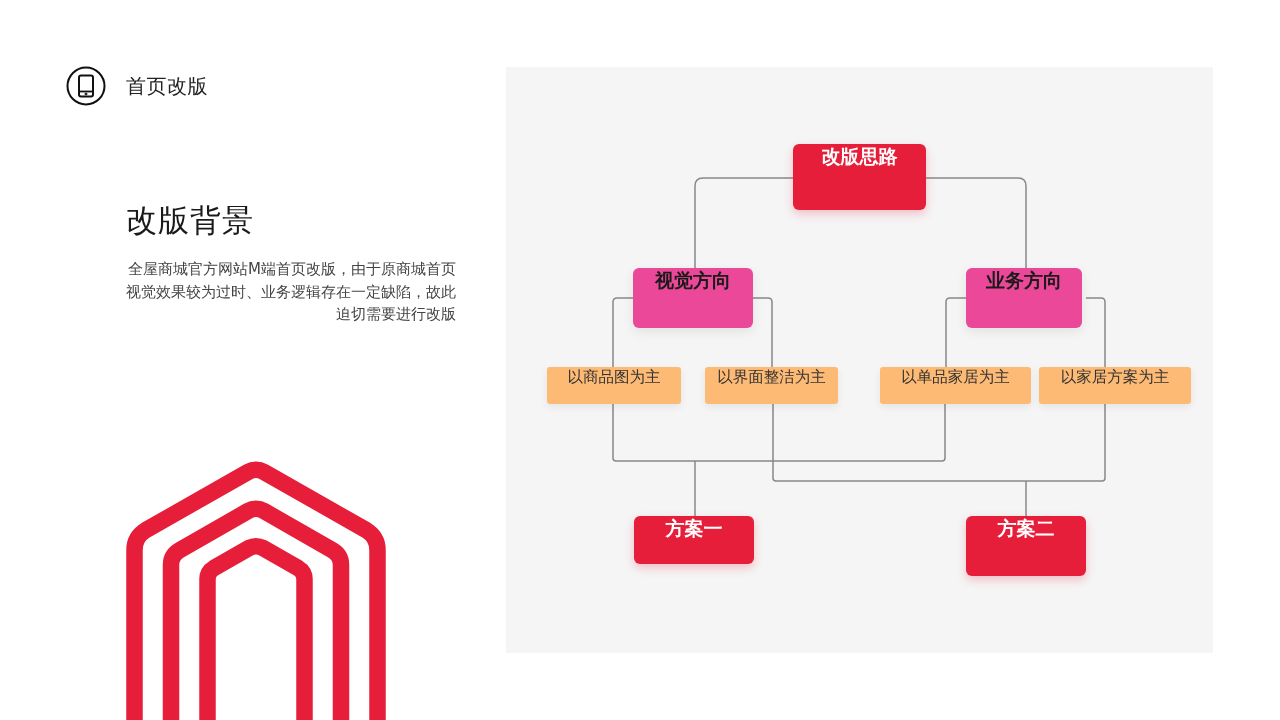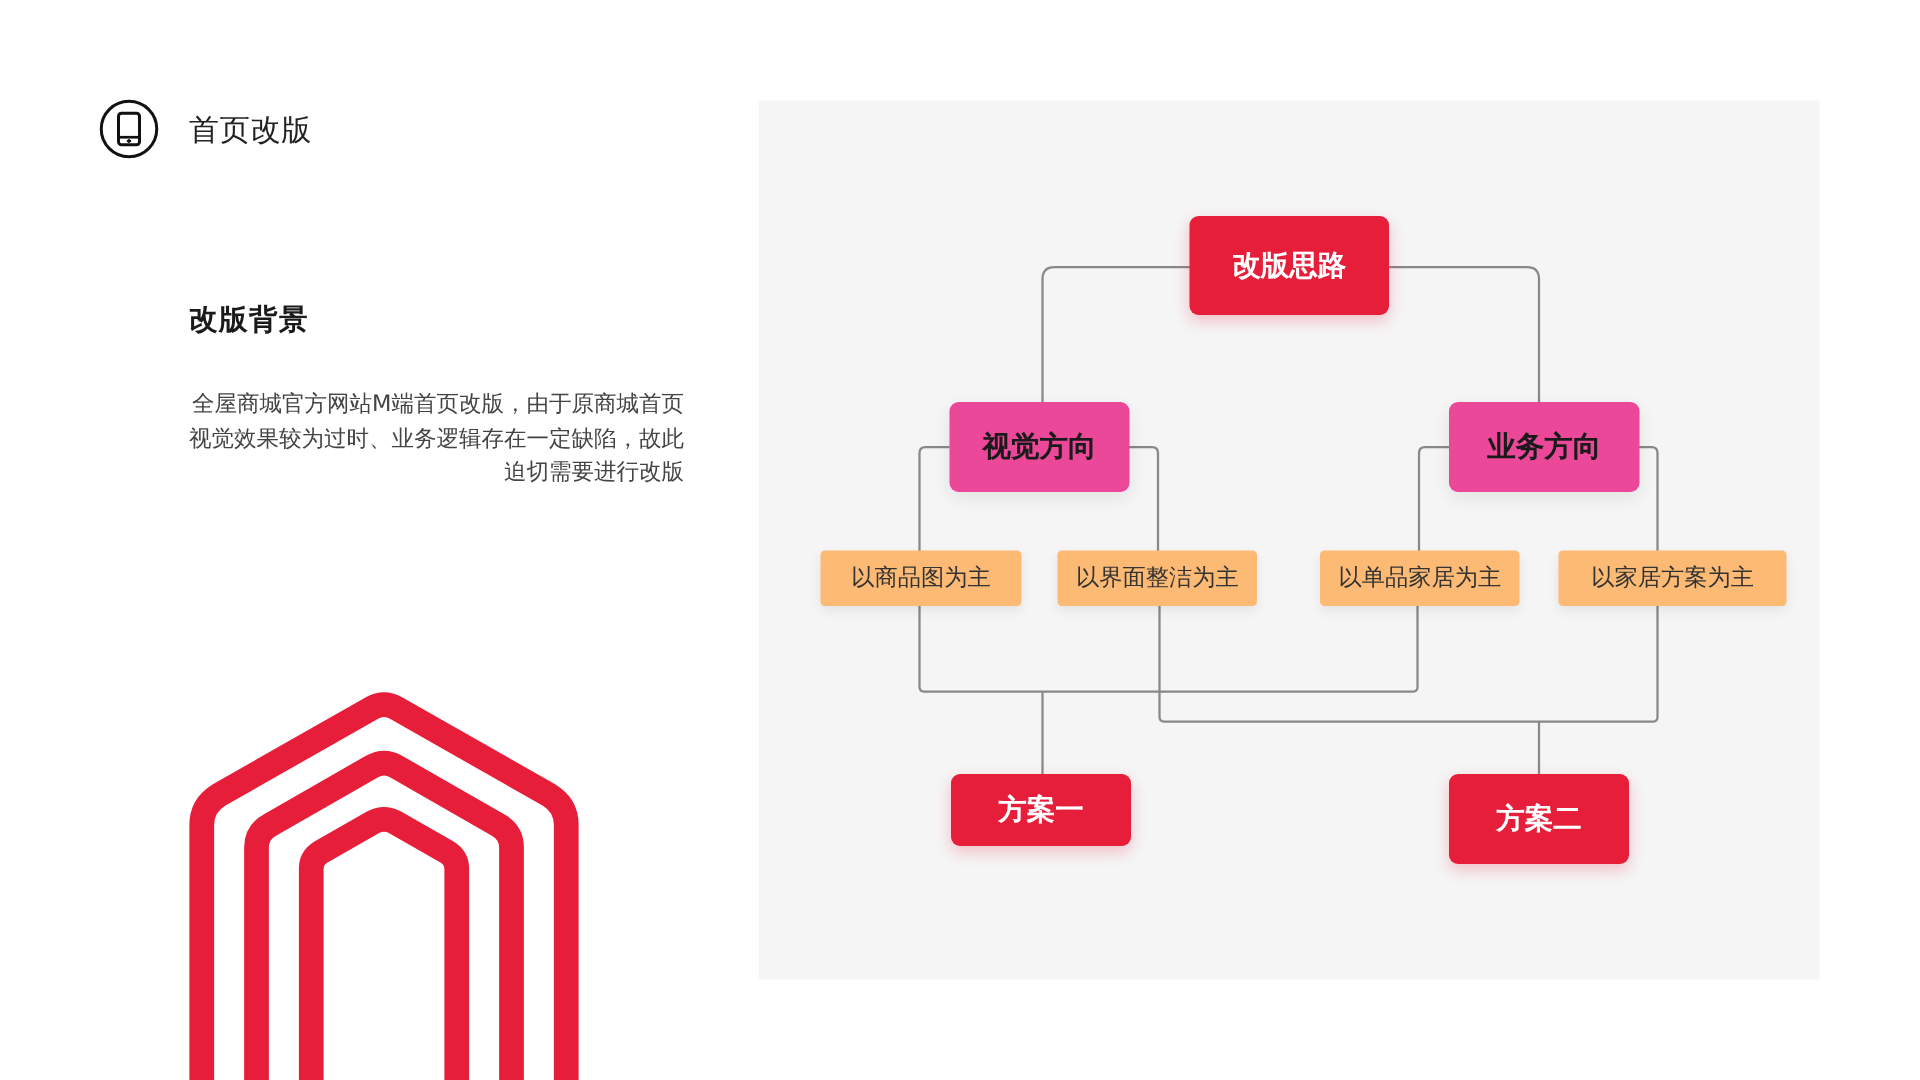--- a/index.html
+++ b/index.html
@@ -5,31 +5,31 @@
   html, body { margin: 0; padding: 0; }
   body {
     width: 1280px; height: 720px; overflow: hidden; position: relative;
     background: #ffffff;
     font-family: "DejaVu Sans", "Liberation Sans", sans-serif;
     color: #222;
   }
   .abs { position: absolute; }
   .header-icon { left: 66px; top: 66px; width: 40px; height: 40px; }
   .header-title { left: 126px; top: 73px; font-size: 20px; color: #222; letter-spacing: 0.5px; }
-  .section-title { left: 126px; top: 200px; font-size: 19px; font-weight: bold; color: #1a1a1a; letter-spacing: 1px; }
+  .section-title { left: 126px; top: 200px; font-size: 31px; font-weight: normal; color: #1a1a1a; letter-spacing: 1px; }
   .section-body {
     left: 126px; top: 258px; width: 330px; font-size: 15px; line-height: 22.5px; color: #444; text-align: right;
   }
   .logo { left: 118px; top: 455px; width: 280px; height: 270px; }
 
   .panel { left: 506px; top: 67px; width: 707px; height: 586px; background: #f5f5f5; }
   .connectors { left: 0; top: 0; width: 1280px; height: 720px; pointer-events: none; }
 
   .node {
-    position: absolute; display: flex; align-items: center; justify-content: center;
+    position: absolute; display: flex; align-items: flex-start; justify-content: center;
     border-radius: 6px; box-sizing: border-box; white-space: nowrap; font-family: Liberation Serif, serif;
   }
   .node-red {
     background: #e61e3a; color: #fff; font-weight: bold; font-size: 19px;
     box-shadow: 0 4px 10px rgba(230,30,58,0.25);
   }
   .node-white {
     background: #ec4899; color: #1a1a1a; font-weight: bold; font-size: 19px;
     box-shadow: 0 4px 12px rgba(0,0,0,0.08);
   }
@@ -87,31 +87,31 @@
   </g>
 </svg>
 
 <div class="node node-red" style="left:793px;top:144px;width:133px;height:66px;">
   <span>改版思路</span>
 </div>
 
 <div class="node node-white" style="left:633px;top:268px;width:120px;height:60px;">
   <span>视觉方向</span>
 </div>
-<div class="node node-white" style="left:966px;top:268px;width:127px;height:60px;">
+<div class="node node-white" style="left:966px;top:268px;width:116px;height:60px;">
   <span>业务方向</span>
 </div>
 
 <div class="node node-leaf" style="left:547px;top:367px;width:134px;height:37px;">
   <span>以商品图为主</span>
 </div>
 <div class="node node-leaf" style="left:705px;top:367px;width:133px;height:37px;">
   <span>以界面整洁为主</span>
 </div>
-<div class="node node-leaf" style="left:880px;top:367px;width:133px;height:37px;">
+<div class="node node-leaf" style="left:880px;top:367px;width:151px;height:37px;">
   <span>以单品家居为主</span>
 </div>
 <div class="node node-leaf" style="left:1039px;top:367px;width:152px;height:37px;">
   <span>以家居方案为主</span>
 </div>
 
 <div class="node node-red" style="left:634px;top:516px;width:120px;height:48px;">
   <span>方案一</span>
 </div>
 <div class="node node-red" style="left:966px;top:516px;width:120px;height:60px;">

